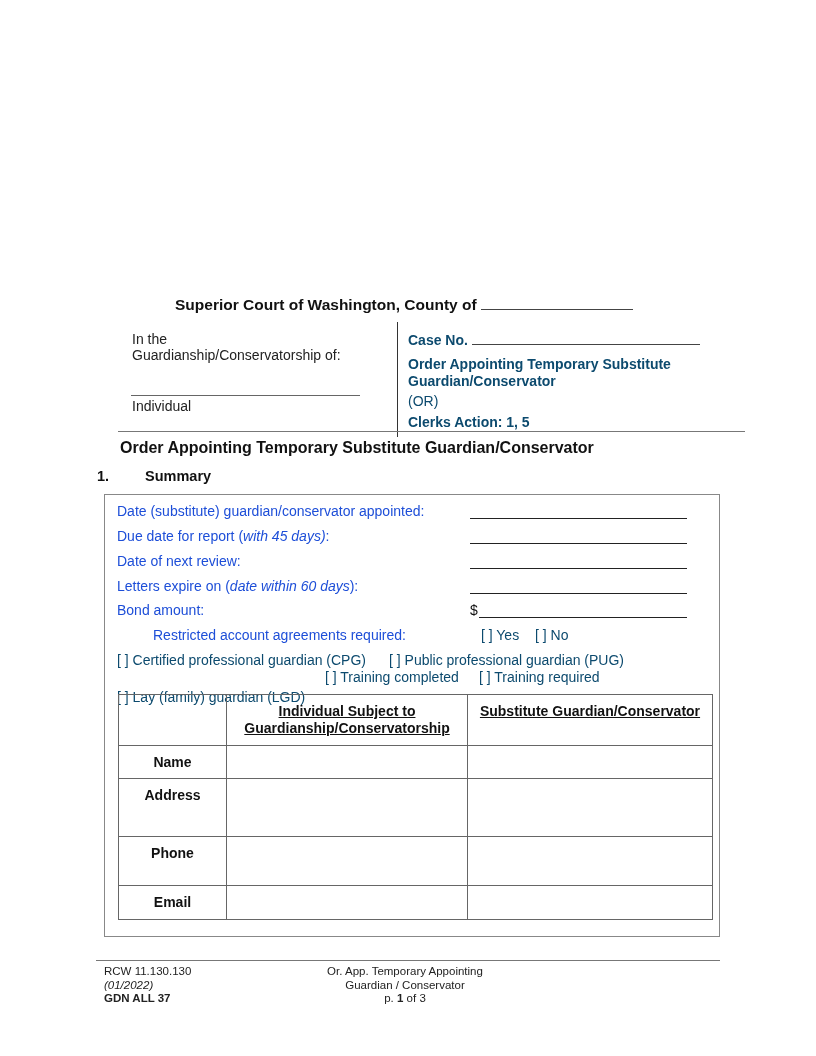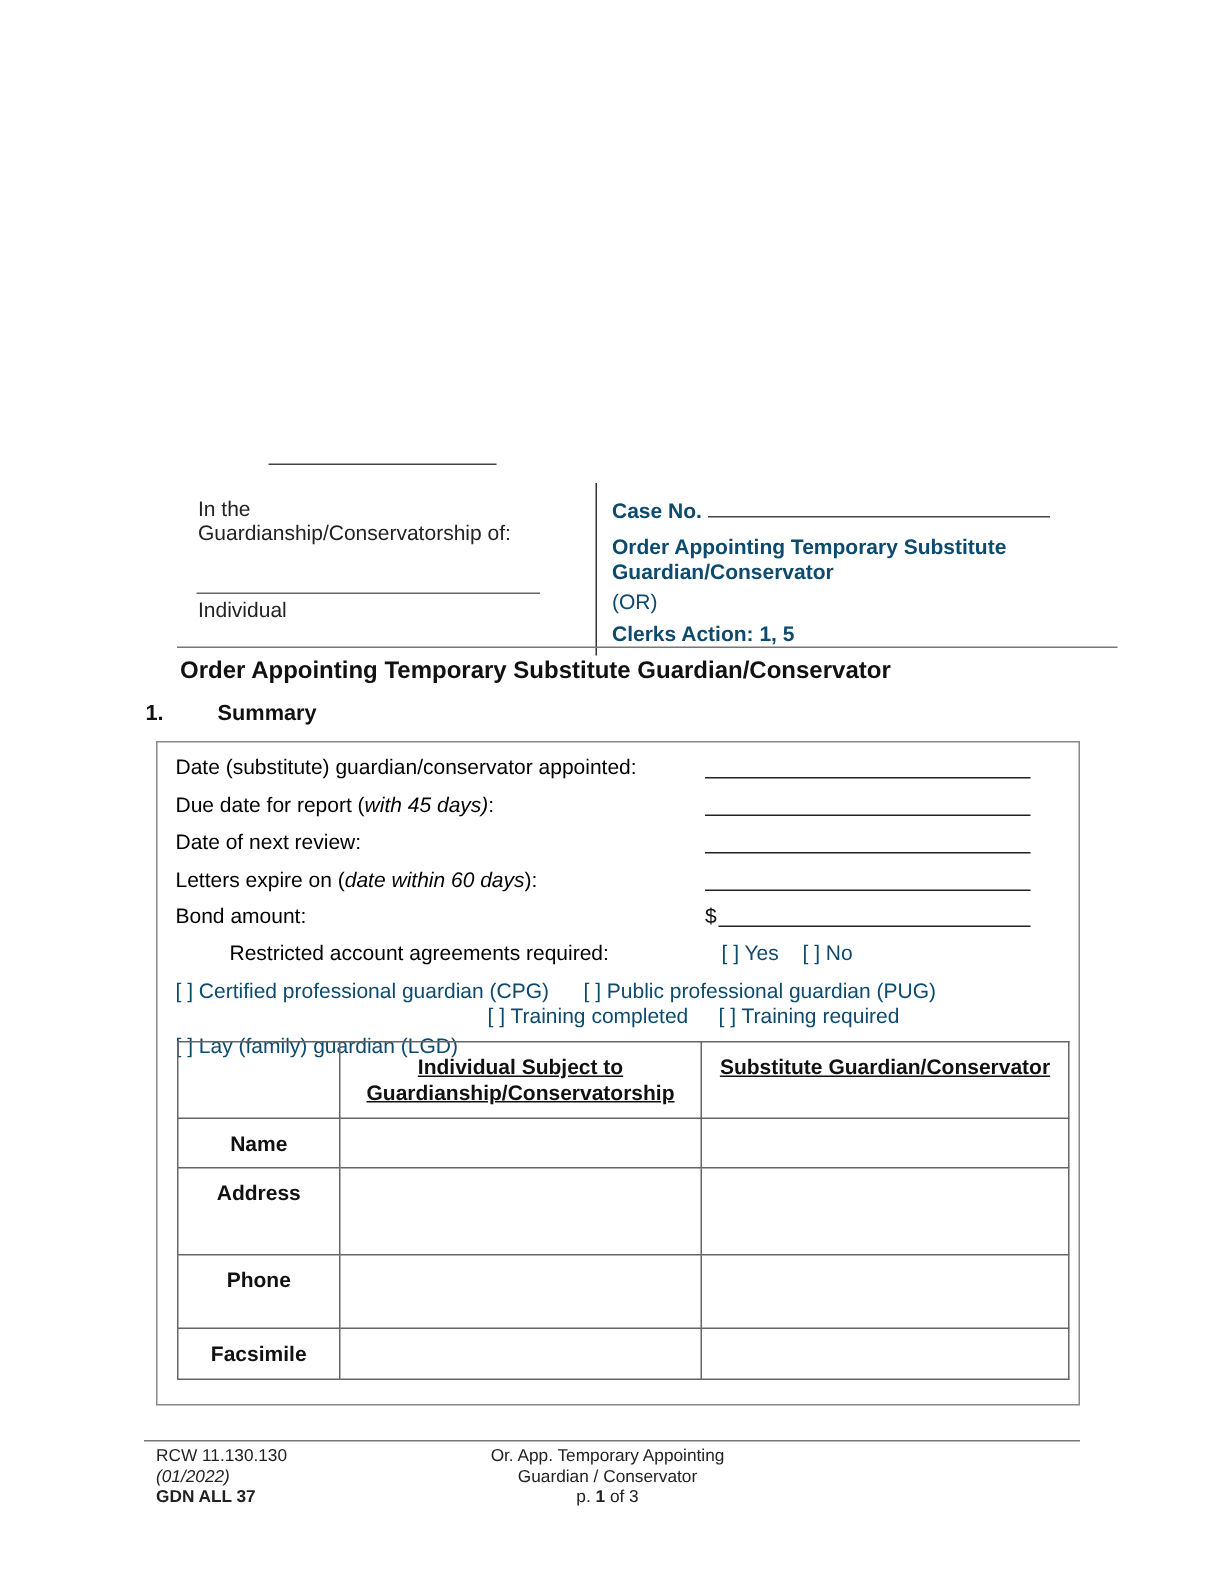--- a/index.html
+++ b/index.html
@@ -13,36 +13,36 @@
   .caption-left { left: 132px; font-size: 14px; color: #222; }
   .v-divider { left: 397px; top: 322px; width: 1px; height: 115px; background: #333; }
   .h-rule { left: 118px; top: 431px; width: 627px; height: 1px; background: #777; }
   .indiv-line { left: 131px; top: 395px; width: 229px; height: 1px; background: #666; }
   .caption-right { left: 408px; font-size: 14px; color: #0c4a6e; }
   .case-blank { display: inline-block; width: 228px; border-bottom: 1px solid #444; height: 13px; margin-left: 4px; vertical-align: baseline; }
   .main-title { left: 120px; top: 439px; font-size: 16px; font-weight: bold; }
   .sec-num { left: 97px; top: 468px; font-size: 14.5px; font-weight: bold; }
   .sec-title { left: 145px; top: 468px; font-size: 14.5px; font-weight: bold; }
   .box { left: 104px; top: 494px; width: 616px; height: 443px; border: 1px solid #888; box-sizing: border-box; }
-  .field-label { left: 117px; font-size: 14px; color: #000000; }
+  .field-label { left: 117px; font-size: 14px; color: #1d4ed8; }
   .field-line { left: 470px; width: 217px; height: 1px; background: #222; }
   .dollar { left: 470px; font-size: 14px; }
   .opts { left: 117px; font-size: 14px; color: #0c4a6e; }
   table.info { position: absolute; left: 118px; top: 694px; width: 595px; border-collapse: collapse; }
   table.info td, table.info th { border: 1px solid #666; padding: 0; font-size: 14px; }
   table.info th { font-weight: bold; text-decoration: underline; vertical-align: top; text-align: center; padding-top: 8px; line-height: 17px; }
   table.info td.rl { font-weight: bold; text-align: center; vertical-align: top; padding-top: 8px; }
   .footer-rule { left: 96px; top: 960px; width: 624px; height: 1px; background: #777; }
   .foot { font-size: 11.5px; color: #222; line-height: 13.5px; }
 </style>
 </head>
 <body>
 
 <div class="abs court">
-  <span class="blank"></span>
+  <span>Superior Court of Washington, County of</span><span class="blank"></span>
 </div>
 
 <div class="abs caption-left" style="top:331px;">In the</div>
 <div class="abs caption-left" style="top:347px;">Guardianship/Conservatorship of:</div>
 <div class="abs indiv-line"></div>
 <div class="abs caption-left" style="top:398px;">Individual</div>
 
 <div class="abs v-divider"></div>
 
 <div class="abs caption-right" style="top:331px;">
@@ -103,21 +103,21 @@
     <td class="rl">Address</td>
     <td></td>
     <td></td>
   </tr>
   <tr style="height:49px;">
     <td class="rl">Phone</td>
     <td></td>
     <td></td>
   </tr>
   <tr style="height:34px;">
-    <td class="rl">Facsimile</td>
+    <td class="rl">Email</td>
     <td></td>
     <td></td>
   </tr>
 </tbody>
   </table>
 
 <div class="abs footer-rule"></div>
 <div class="abs foot" style="left:104px; top:965px;">
   <div>RCW 11.130.130</div>
   <div class="i">(01/2022)</div>

